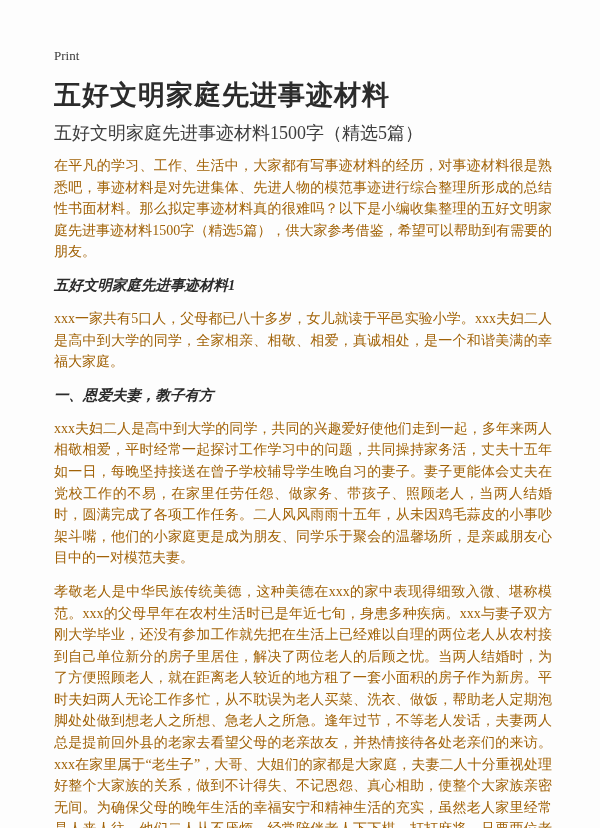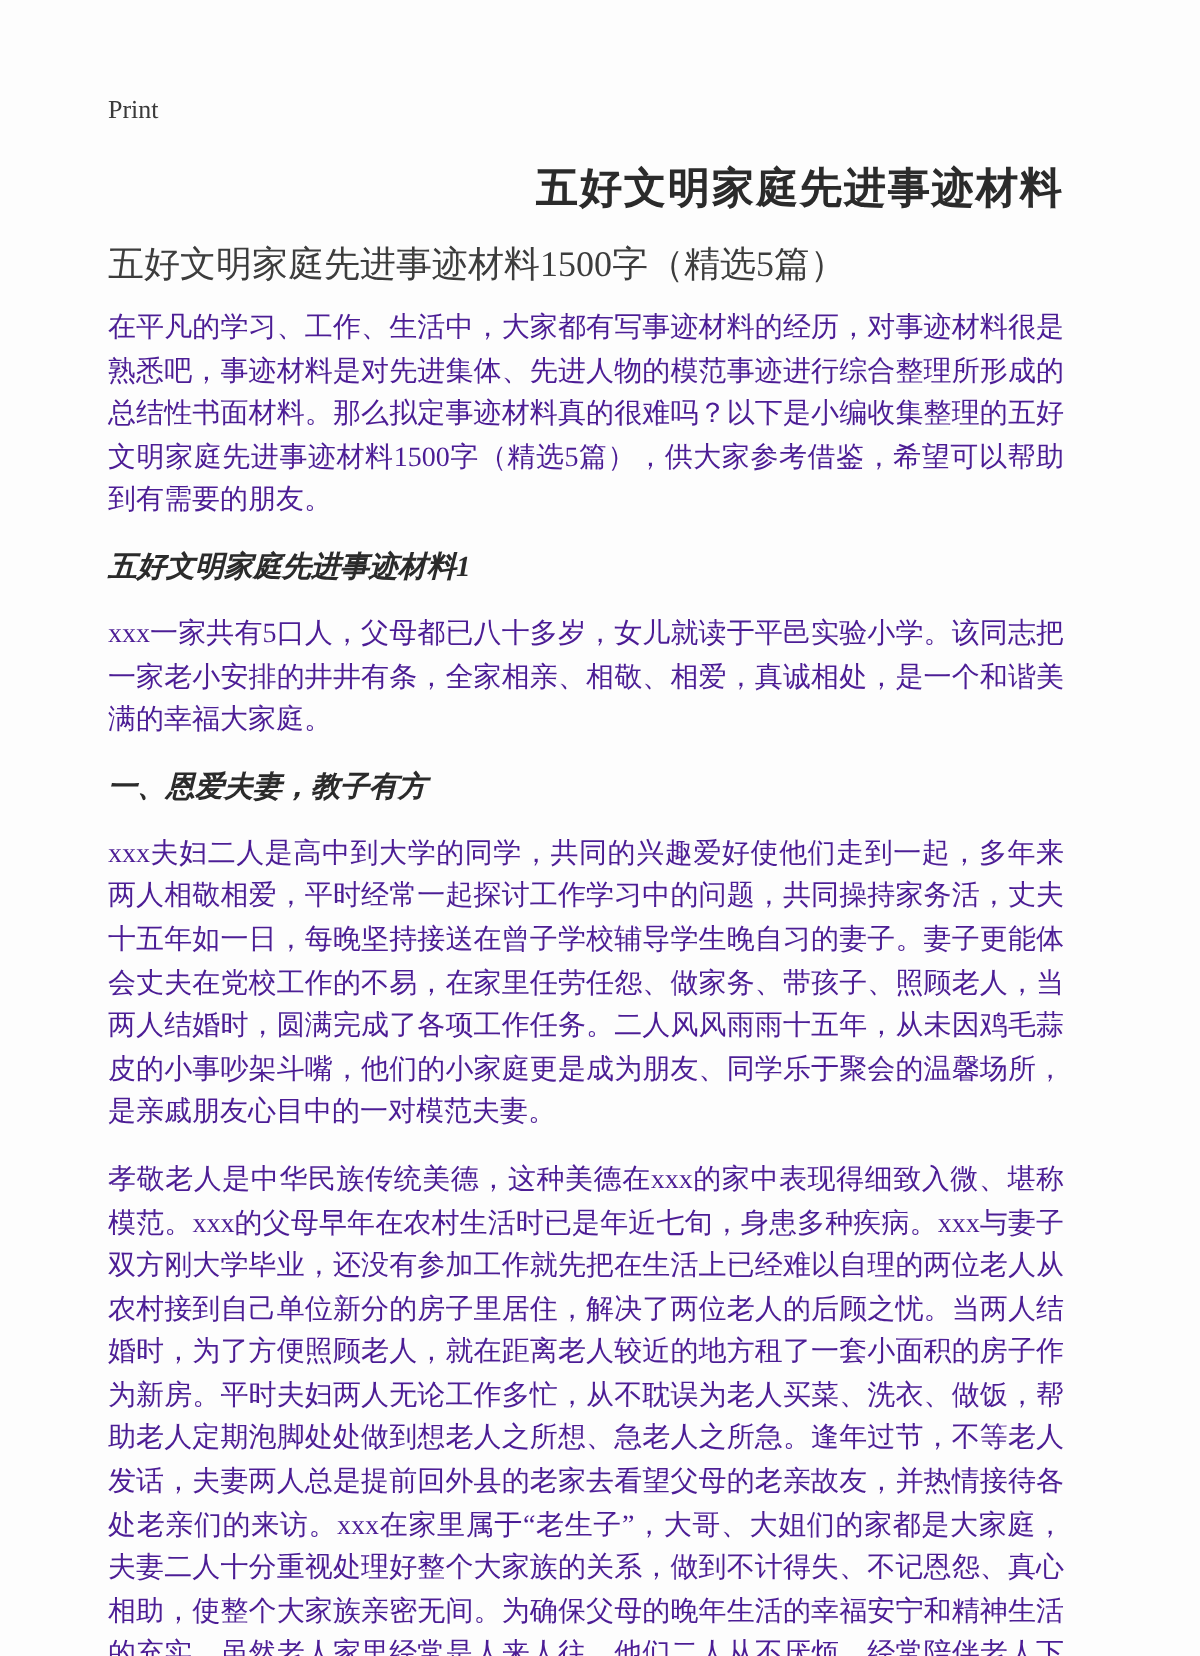--- a/index.html
+++ b/index.html
@@ -5,56 +5,56 @@
   html, body {
     margin: 0;
     padding: 0;
     background: #ffffff;
   }
   .page {
     position: relative;
     width: 600px;
     height: 828px;
     box-sizing: border-box;
-    padding: 46px 68px 0 54px;
+    padding: 46px 48px 0 54px;
     background: #fdfdfd;
     color: #3d3d3d;
     font-family: "Liberation Serif", "DejaVu Serif", serif;
     overflow: hidden;
   }
   .print-link {
     font-size: 13px;
     line-height: 16px;
     margin: 0 0 18px 0;
     color: #3a3a3a;
     cursor: pointer;
     display: inline-block;
   }
   .doc-title {
-    font-size: 21px;
+    font-size: 27px;
     line-height: 26px;
     font-weight: 700;
-    text-align: right;
+    text-align: left;
     margin: 0 0 14px 0;
     color: #2b2b2b;
     letter-spacing: 1px;
   }
   .doc-subtitle {
     font-size: 18px;
     line-height: 22px;
     margin: 0 0 11px 0;
     color: #3d3d3d;
   }
   .para {
     font-size: 14px;
     line-height: 21.6px;
     margin: 0 0 12px 0;
     text-align: justify;
     text-justify: inter-ideograph;
-    color: #4c1d95;
+    color: #a16207;
   }
   .heading {
     font-size: 14.5px;
     line-height: 21px;
     font-weight: 700;
     margin: 2px 0 12px 0;
     color: #2b2b2b;
     font-style: italic;
   }
 </style>
@@ -66,21 +66,21 @@
   <span class="print-link">Print</span>
 
   <h1 class="doc-title">五好文明家庭先进事迹材料</h1>
 
   <div class="doc-subtitle">五好文明家庭先进事迹材料1500字（精选5篇）</div>
 
   <p class="para">在平凡的学习、工作、生活中，大家都有写事迹材料的经历，对事迹材料很是熟悉吧，事迹材料是对先进集体、先进人物的模范事迹进行综合整理所形成的总结性书面材料。那么拟定事迹材料真的很难吗？以下是小编收集整理的五好文明家庭先进事迹材料1500字（精选5篇），供大家参考借鉴，希望可以帮助到有需要的朋友。</p>
 
   <h2 class="heading">五好文明家庭先进事迹材料1</h2>
 
-  <p class="para">xxx一家共有5口人，父母都已八十多岁，女儿就读于平邑实验小学。该同志把一家老小安排的井井有条，全家相亲、相敬、相爱，真诚相处，是一个和谐美满的幸福大家庭。</p>
+  <p class="para">xxx一家共有5口人，父母都已八十多岁，女儿就读于平邑实验小学。xxx夫妇二人是高中到大学的同学，全家相亲、相敬、相爱，真诚相处，是一个和谐美满的幸福大家庭。</p>
 
   <h2 class="heading">一、恩爱夫妻，教子有方</h2>
 
   <p class="para">xxx夫妇二人是高中到大学的同学，共同的兴趣爱好使他们走到一起，多年来两人相敬相爱，平时经常一起探讨工作学习中的问题，共同操持家务活，丈夫十五年如一日，每晚坚持接送在曾子学校辅导学生晚自习的妻子。妻子更能体会丈夫在党校工作的不易，在家里任劳任怨、做家务、带孩子、照顾老人，当两人结婚时，圆满完成了各项工作任务。二人风风雨雨十五年，从未因鸡毛蒜皮的小事吵架斗嘴，他们的小家庭更是成为朋友、同学乐于聚会的温馨场所，是亲戚朋友心目中的一对模范夫妻。</p>
 
 
   <p class="para">孝敬老人是中华民族传统美德，这种美德在xxx的家中表现得细致入微、堪称模范。xxx的父母早年在农村生活时已是年近七旬，身患多种疾病。xxx与妻子双方刚大学毕业，还没有参加工作就先把在生活上已经难以自理的两位老人从农村接到自己单位新分的房子里居住，解决了两位老人的后顾之忧。当两人结婚时，为了方便照顾老人，就在距离老人较近的地方租了一套小面积的房子作为新房。平时夫妇两人无论工作多忙，从不耽误为老人买菜、洗衣、做饭，帮助老人定期泡脚处处做到想老人之所想、急老人之所急。逢年过节，不等老人发话，夫妻两人总是提前回外县的老家去看望父母的老亲故友，并热情接待各处老亲们的来访。xxx在家里属于“老生子”，大哥、大姐们的家都是大家庭，夫妻二人十分重视处理好整个大家族的关系，做到不计得失、不记恩怨、真心相助，使整个大家族亲密无间。为确保父母的晚年生活的幸福安宁和精神生活的充实，虽然老人家里经常是人来人往，他们二人从不厌烦，经常陪伴老人下下棋、打打麻将，只要两位老人生活充实，整天乐呵呵的享受天伦之乐，就是他们最大的欣慰。</p>
 
 </div>
 

